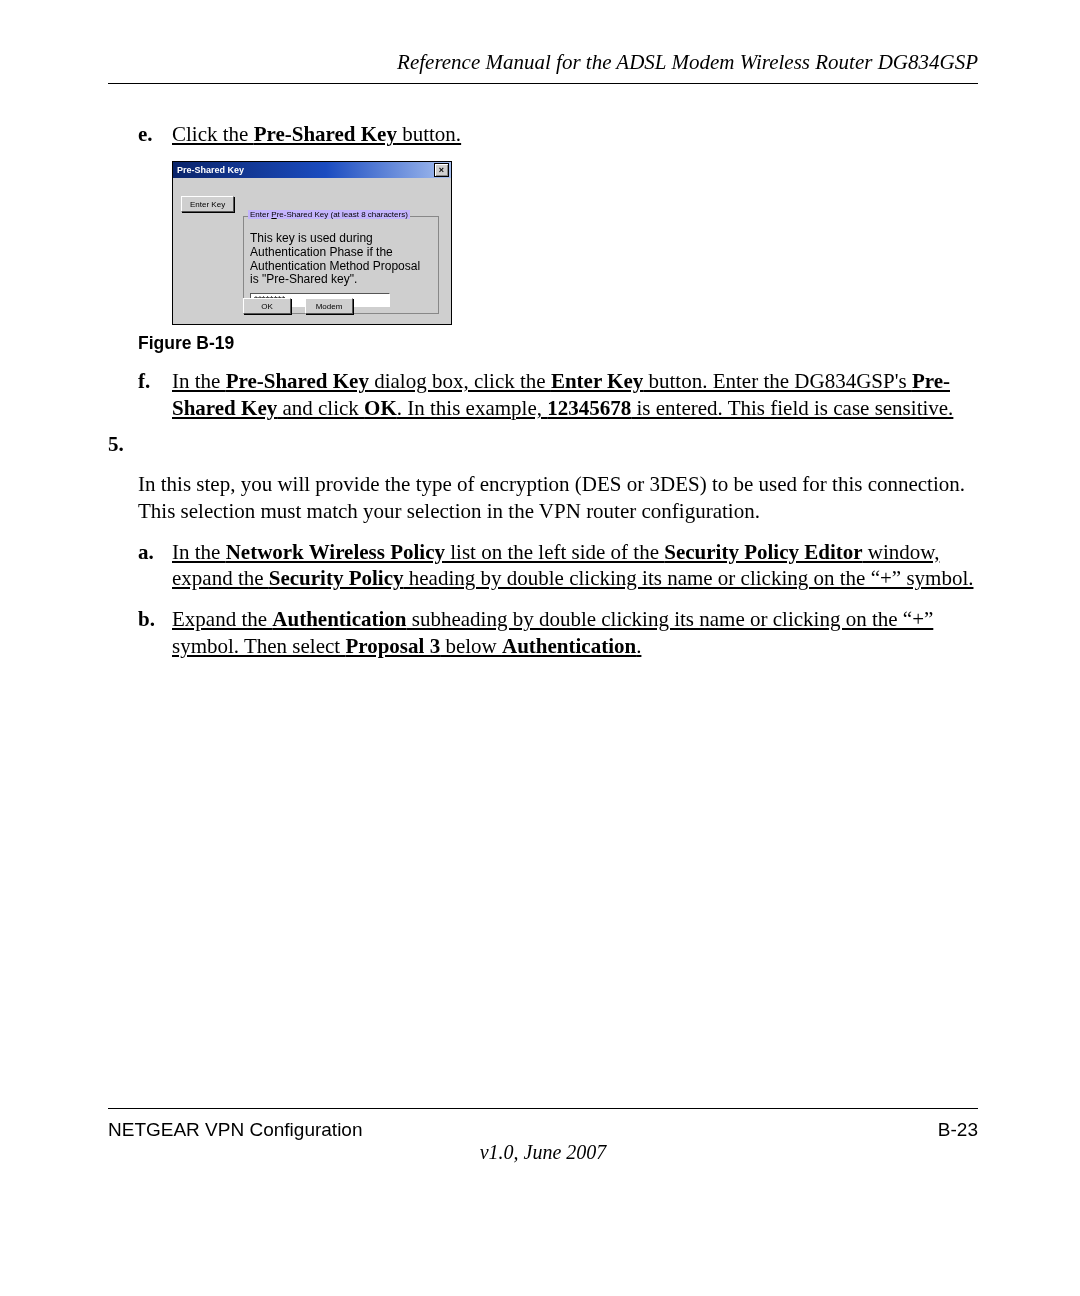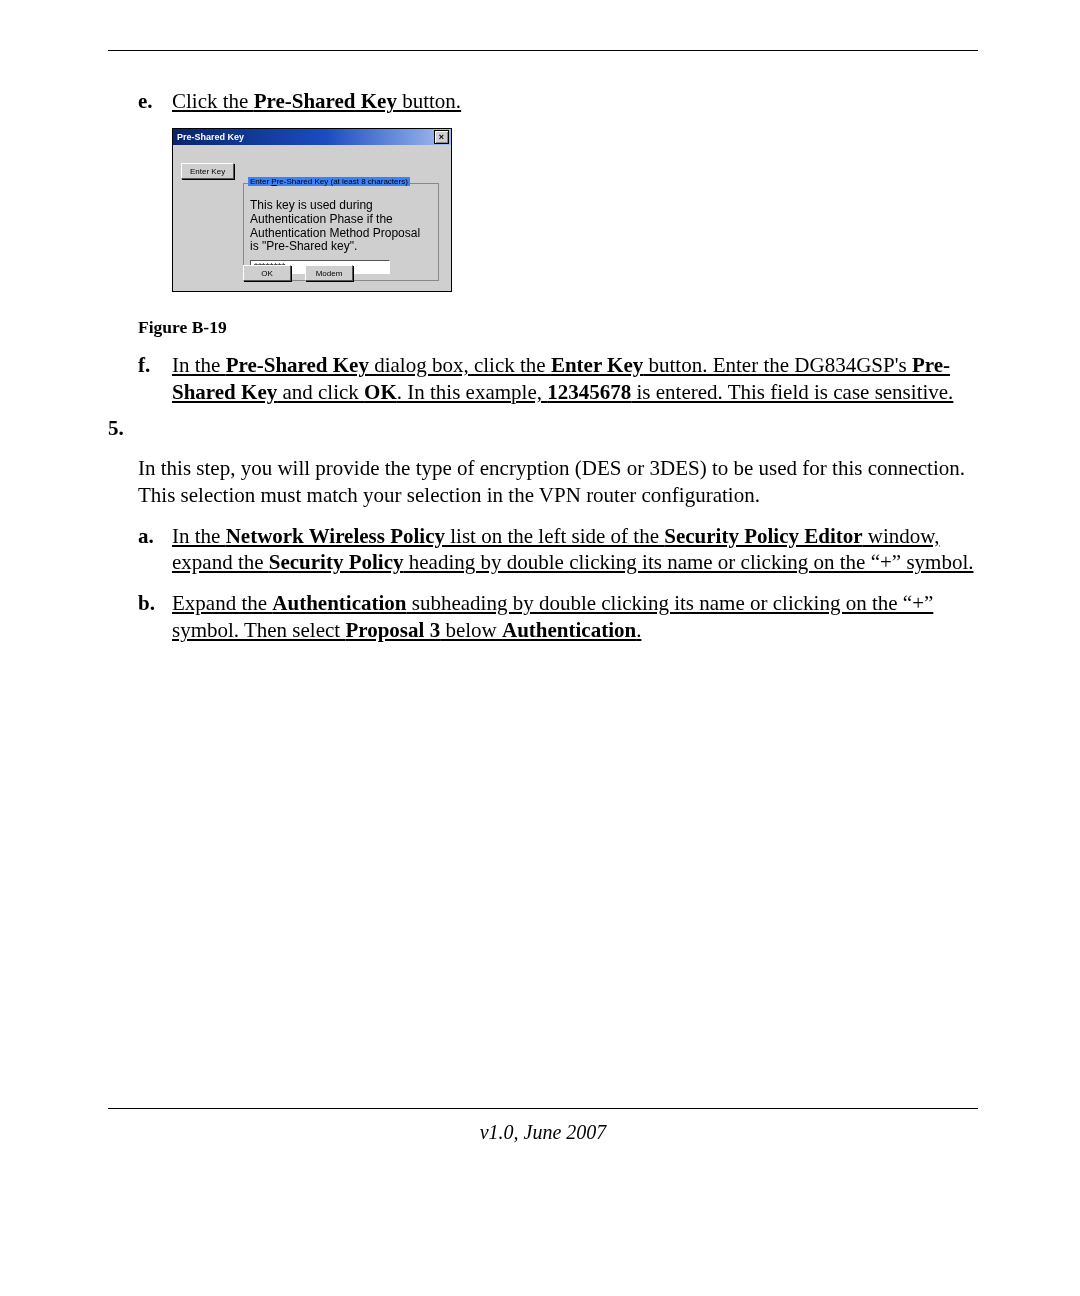--- a/index.html
+++ b/index.html
@@ -38,24 +38,24 @@
   .lvl1-row{display:flex;margin-top:10px;}
   .lvl1-marker{
     width:30px;flex:0 0 30px;
     font-weight:bold;
     margin-left:-30px;
   }
   .step5-wrap{padding-left:30px;}
   .para{margin-top:14px;line-height:1.28;}
   .b{font-weight:bold;}
   .figcap{
-    font-family:Liberation Serif, serif;
+    font-family:Liberation Sans, sans-serif;
     font-weight:bold;
     font-size:17.5px;
-    margin-top:25px;
+    margin-top:8px;
   }
 
   
   .dlg{
     width:278px;
     margin-top:14px;
     margin-left:34px;
     border:1px solid #000;
     font-family:Tahoma,Arial,sans-serif;
     font-size:8px;
@@ -114,21 +114,21 @@
     padding:16px 6px 6px 6px;
     box-sizing:border-box;
   }
   .group-border-top{
     position:absolute;left:0;top:0;right:0;height:0;
     border-top:1px solid #888;
   }
   .group-legend{
     position:absolute;
     top:-6px;left:4px;
-    background:#3b82f6;
+    background:#c4b5fd;
     padding:0 2px;
     font-size:8px;
   }
   .group-help{
     font-size:12px;
     line-height:1.15;
   }
   .pwd-field{
     margin-top:6px;
     width:140px;height:14px;
@@ -161,29 +161,30 @@
   .ftr-row{
     display:flex;justify-content:space-between;
     font-family:Arial,Helvetica,sans-serif;
     font-size:19px;
   }
   .ftr-ver{
     text-align:center;
     font-style:italic;
     font-family:"Times New Roman",serif;
     font-size:20px;
-    margin-top:12px;
+    margin-top:0;
   }
   .u{text-decoration:underline;}
 </style>
 </head>
 <body>
 
 <div class="page">
 
+  <div class="hdr-title">Reference Manual for the ADSL Modem Wireless Router DG834GSP</div>
   <hr class="hdr-rule">
 
   <div class="lvl2-row" style="padding-left:30px;">
     <div class="lvl2-marker">e.</div>
     <div class="lvl2-body">
       <span>Click the </span><span class="b">Pre-Shared Key</span><span> button.</span>
     </div>
   </div>
 
   <div style="padding-left:30px;">
@@ -234,14 +235,18 @@
 
     <div class="lvl2-row para">
       <div class="lvl2-marker">b.</div>
       <div class="lvl2-body"><span>Expand the </span><span class="b">Authentication</span><span> subheading by double clicking its name or clicking on the “+” symbol. Then select </span><span class="b">Proposal 3</span><span> below </span><span class="b">Authentication</span><span>.</span></div>
     </div>
   </div>
 </div>
 
 <div class="ftr">
   <hr class="ftr-rule">
+  <div class="ftr-row">
+    <span>NETGEAR VPN Configuration</span>
+    <span>B-23</span>
+  </div>
   <div class="ftr-ver">v1.0, June 2007</div>
 </div>
 
 </body></html>

